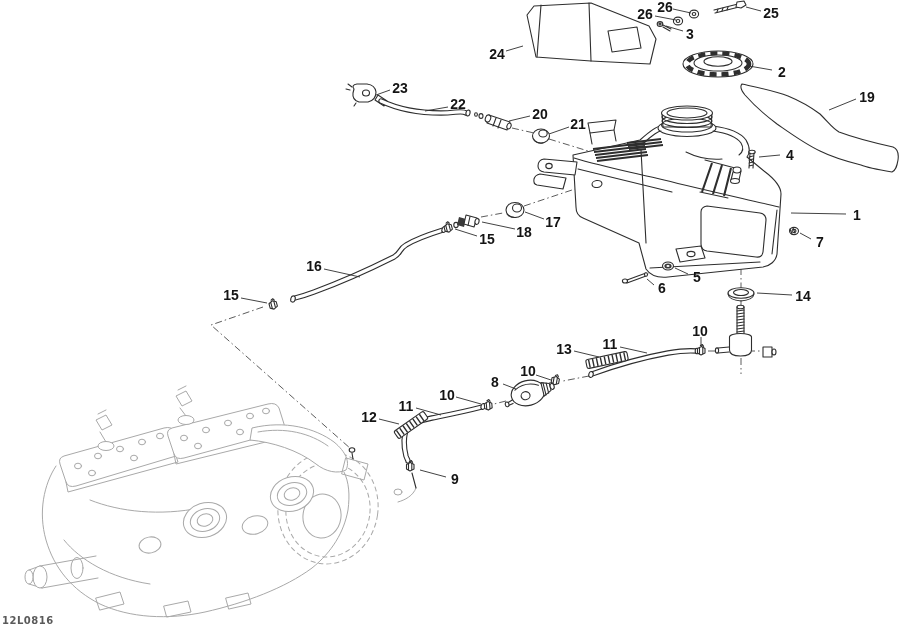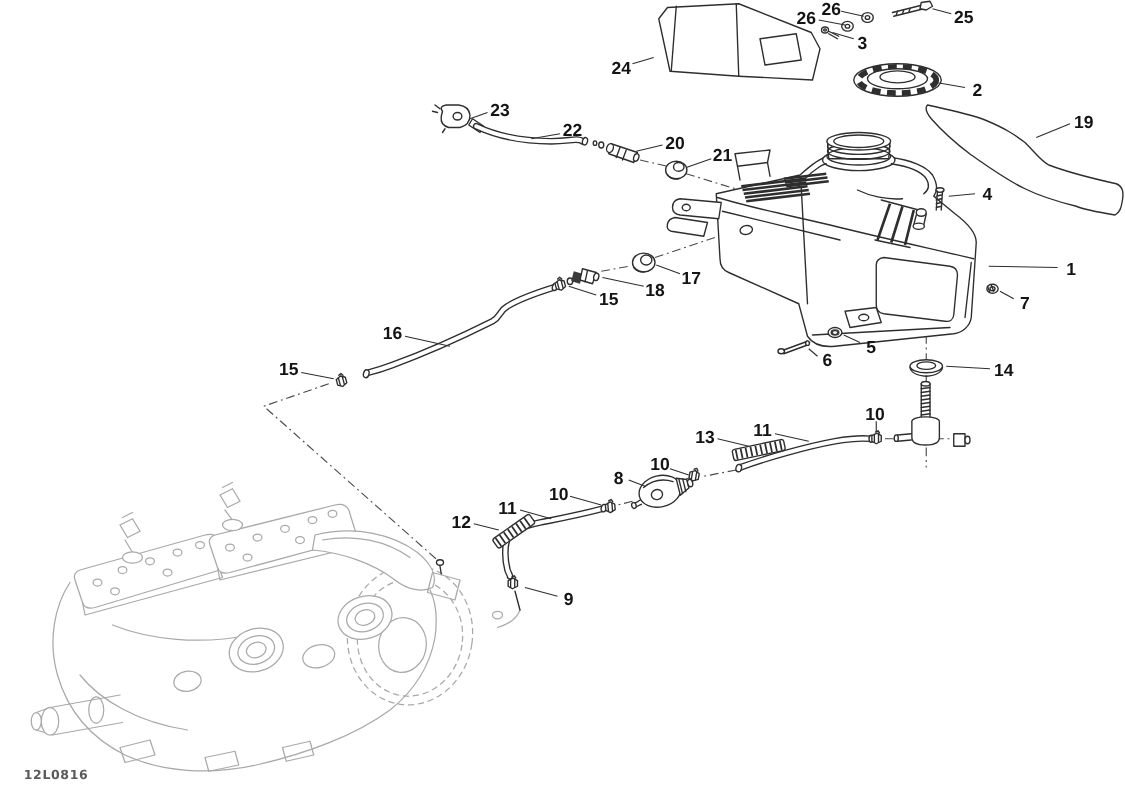--- a/index.html
+++ b/index.html
@@ -14,21 +14,21 @@
   .gy{stroke:#a9a9a9;fill:none;stroke-width:1;stroke-linecap:round;stroke-linejoin:round;}
   .gyf{fill:#ffffff;stroke:#a9a9a9;stroke-width:1;}
   .gyd{stroke:#a9a9a9;fill:none;stroke-width:1;stroke-dasharray:5 3;}
   .dash{stroke:#4a4a4a;stroke-width:0.9;fill:none;stroke-dasharray:7 3 1.5 3;}
   .to{stroke:#2e2e2e;stroke-width:5.4;fill:none;stroke-linecap:round;}
   .ti{stroke:#ffffff;stroke-width:3.2;fill:none;stroke-linecap:round;}
   .rib{stroke:#2e2e2e;stroke-width:1.4;fill:none;}
   .leader{stroke:#2e2e2e;stroke-width:0.9;fill:none;}
   text.callout{font:700 14px "Liberation Sans",sans-serif;fill:#141414;
                text-anchor:middle;dominant-baseline:central;}
-  #code{position:absolute;left:19px;top:615px;font:700 10px "DejaVu Sans",sans-serif;
+  #code{position:absolute;left:2px;top:615px;font:700 10px "DejaVu Sans",sans-serif;
         color:#5a5a5a;letter-spacing:.5px;}
 </style>
 </head>
 <body>
 
 <div id="stage">
 <svg id="diagram" width="900" height="636" viewBox="0 0 900 636">
 
   <defs>
     <g id="clampSym">

